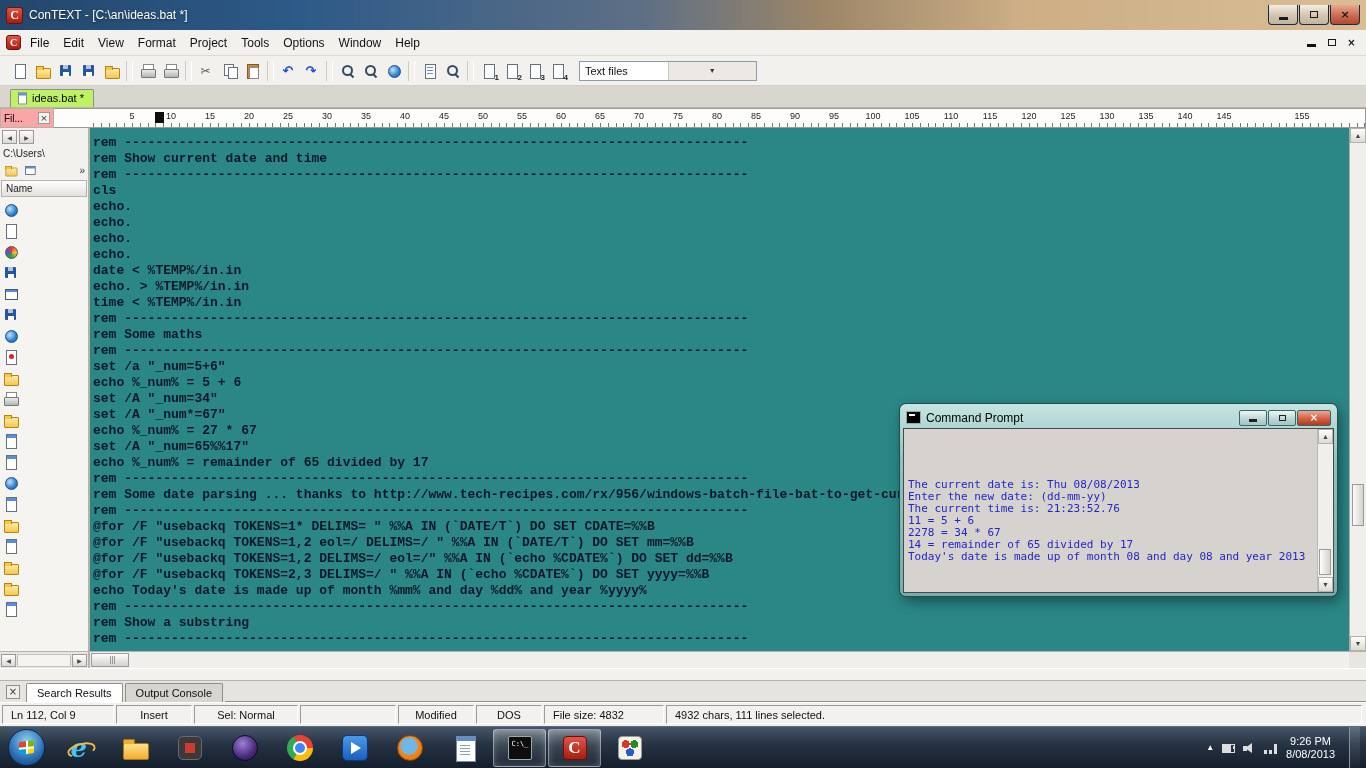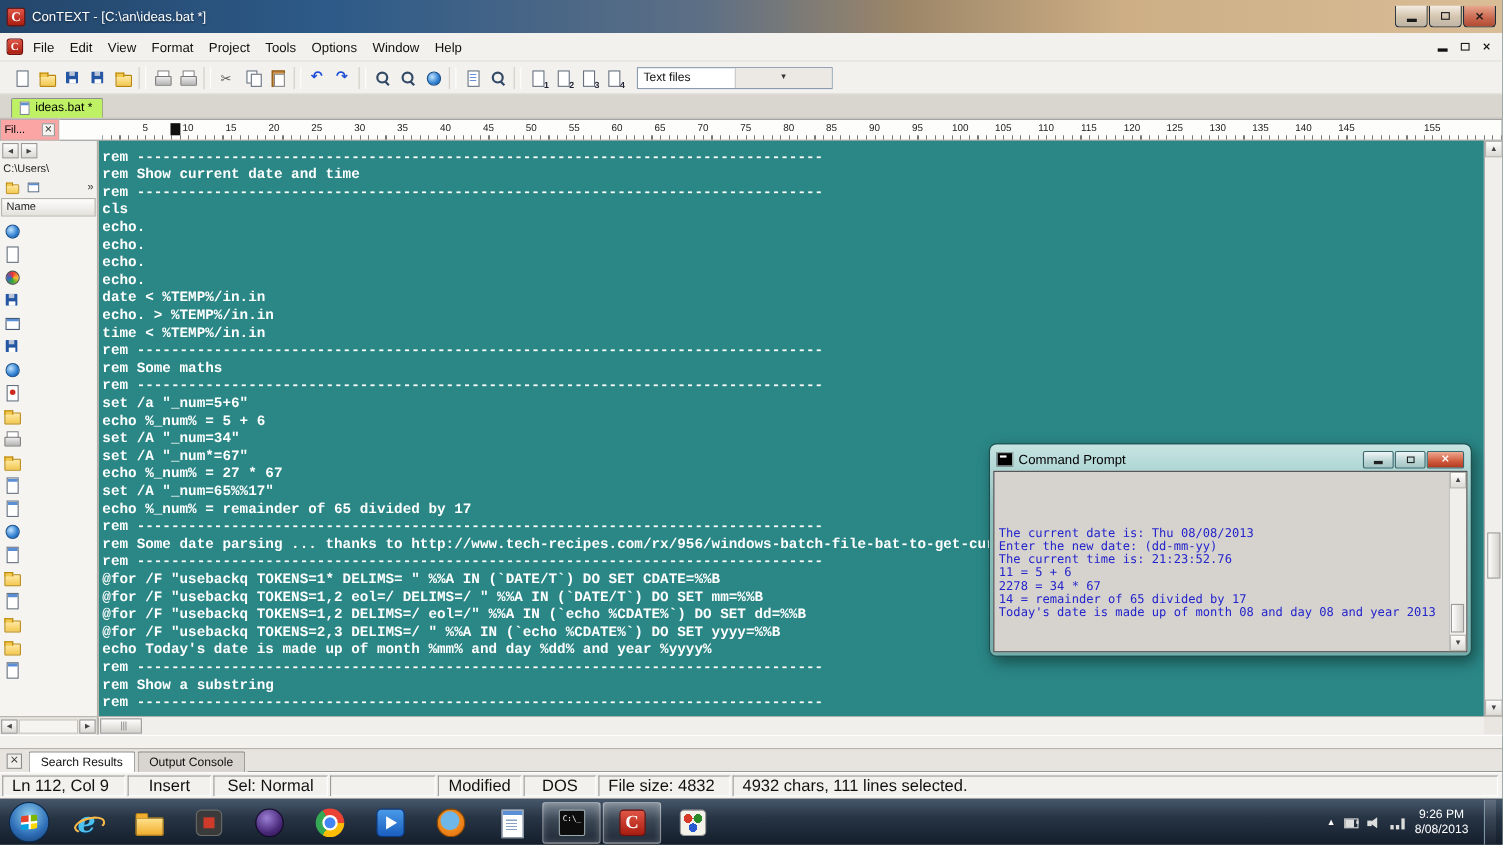--- a/index.html
+++ b/index.html
@@ -57,21 +57,21 @@
   .snavbtn{width:15px;height:14px;border:1px solid #9a9a9a;background:linear-gradient(#fdfdfd,#dcdad5);font-size:6px;color:#444;display:flex;align-items:center;justify-content:center}
   .spath{font-size:10px;color:#222;padding:2px 3px;white-space:nowrap;overflow:hidden}
   .srow2{height:18px;display:flex;align-items:center;gap:3px;padding:0 3px}
   .srow2 .more{margin-left:auto;font-size:10px;color:#333}
   .sname{height:17px;border:1px solid #b5b2ac;background:linear-gradient(#fdfdfd,#e4e1dc);font-size:10px;color:#222;display:flex;align-items:center;padding:0 4px;margin:1px 1px 0}
   .flist{flex:1;overflow:hidden;padding:2px 0 0 3px;background:#f6f4f1}
   .flist-row{height:21px;display:flex;align-items:center}
 
   .editor{flex:1;position:relative;background:#2a8786;overflow:hidden}
   .code{padding:7px 0 0 3px}
-  .code-line{height:16px;white-space:pre;font:bold 13px/16px "Liberation Mono",monospace;color:#ffffff}
+  .code-line{height:16px;white-space:pre;font:bold 13px/16px "Liberation Mono",monospace;color:#0f172a}
 
   .vscroll{width:17px;background:#f1efec;border-left:1px solid #aaa;position:relative;display:flex;flex-direction:column;justify-content:space-between;align-items:center}
   .sarrow{font-size:7px;color:#444;height:15px;display:flex;align-items:center;justify-content:center;width:100%;background:linear-gradient(#fdfdfd,#dcdad5);border:1px solid #b5b2ac}
   .vthumb{position:absolute;left:2px;top:68%;width:12px;height:42px;background:linear-gradient(90deg,#fdfdfd,#d5d2cc);border:1px solid #9a9a9a}
 
   .hscrollrow{height:17px;display:flex;background:#e9e6e1;border-top:1px solid #b5b2ac}
   .hs-left{width:90px;display:flex;align-items:center;gap:1px;padding:1px;border-right:2px solid #b5b2ac}
   .hs-left .snavbtn{height:13px}
   .hs-mini{flex:1;height:13px;background:#f6f4f1;border:1px solid #c5c2bc}
   .hscroll{flex:1;position:relative;background:#f1efec}
@@ -81,21 +81,21 @@
 
   .gapstrip{height:12px;background:#f3f1ee;border-top:1px solid #fff}
 
   .btabs{height:22px;display:flex;align-items:flex-end;background:#e7e4df;border-top:1px solid #b5b2ac;padding:0 0 0 4px}
   .bx{width:14px;height:14px;margin:0 6px 3px 2px;border:1px solid #8f8f8f;background:#f1efec;font:10px/12px "DejaVu Sans",sans-serif;text-align:center;color:#333}
   .btab{padding:3px 10px;font-size:11px;color:#111;border:1px solid #8f8f8f;border-bottom:none;background:#d8d5d0;margin-right:2px;border-radius:2px 2px 0 0}
   .btab.active{background:#fff}
   .btabline{flex:1;border-bottom:1px solid #8f8f8f;height:100%}
 
   .statusbar{height:24px;display:flex;background:#f3f1ee;border-top:1px solid #fff;padding:2px}
-  .sbsec{border:1px solid;border-color:#9a9a9a #fff #fff #9a9a9a;font-size:15px;color:#111;display:flex;align-items:center;padding:0 8px;margin-right:2px;white-space:nowrap;overflow:hidden}
+  .sbsec{border:1px solid;border-color:#9a9a9a #fff #fff #9a9a9a;font-size:11px;color:#111;display:flex;align-items:center;padding:0 8px;margin-right:2px;white-space:nowrap;overflow:hidden}
 
   
   .cmdwin{position:absolute;left:810px;top:276px;width:437px;height:192px;z-index:40;border-radius:6px;padding:3px;
     background:linear-gradient(180deg,#c6e4e2,#8fc2c0 30%,#74aeac);box-shadow:0 0 0 1px #1f4d4d,3px 5px 14px rgba(0,0,0,.45)}
   .cmdtitle{height:21px;display:flex;align-items:center;gap:5px;padding:0 3px}
   .cmdicon{width:15px;height:13px;background:#000;border:1px solid #9aa;position:relative}
   .cmdicon::before{content:"";position:absolute;left:2px;top:2px;width:6px;height:2px;background:#fff}
   .cmdtitle .ct{font-size:12px;color:#000}
   .cbtns{margin-left:auto;display:flex}
   .cbtn{width:28px;height:16px;border:1px solid #3a656b;border-radius:2px;margin-left:1px;display:flex;align-items:center;justify-content:center;

